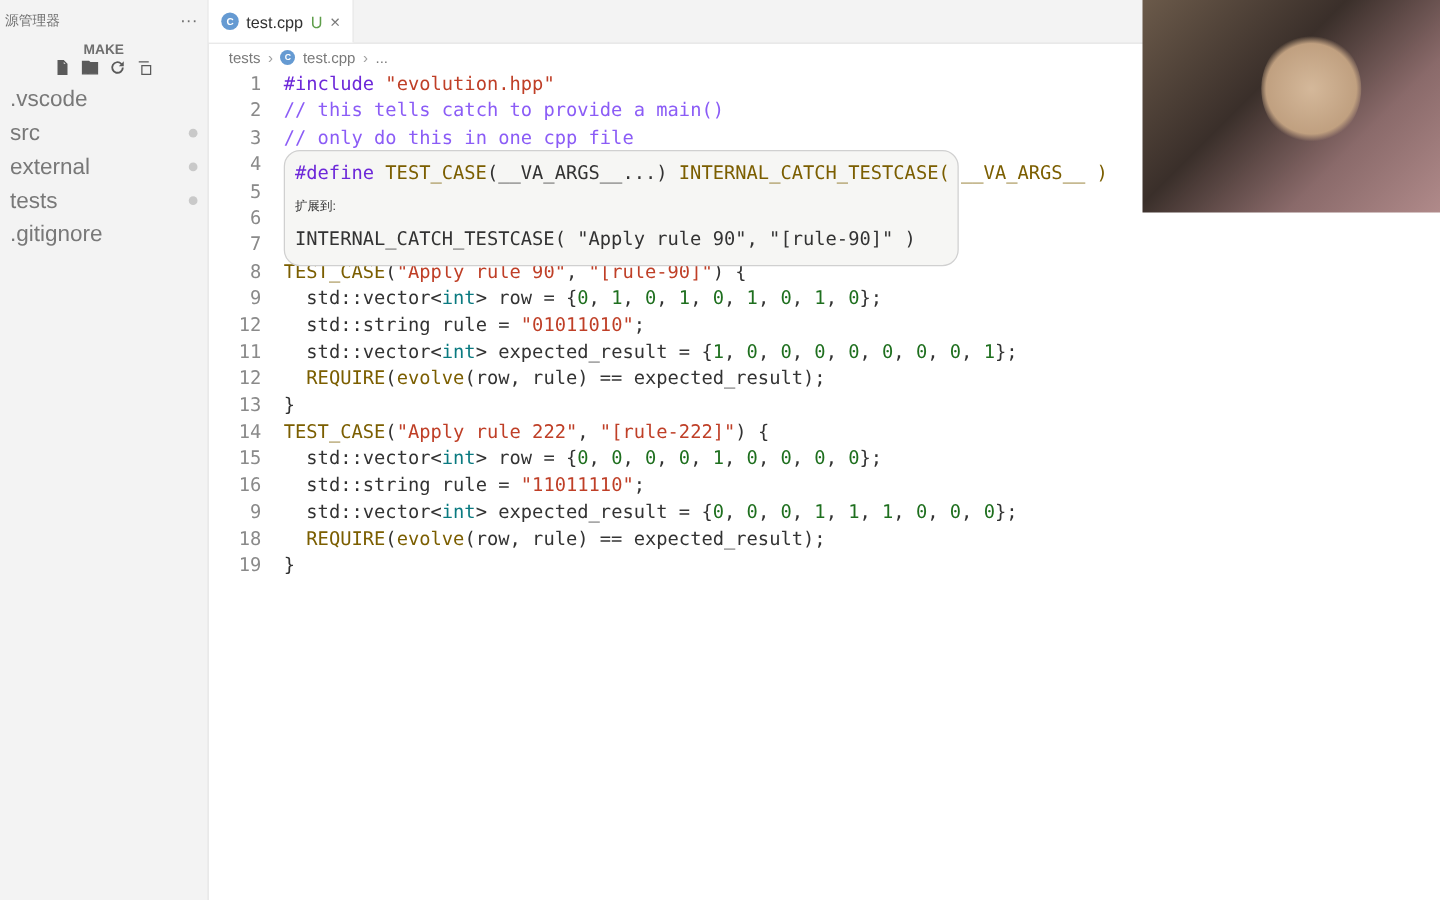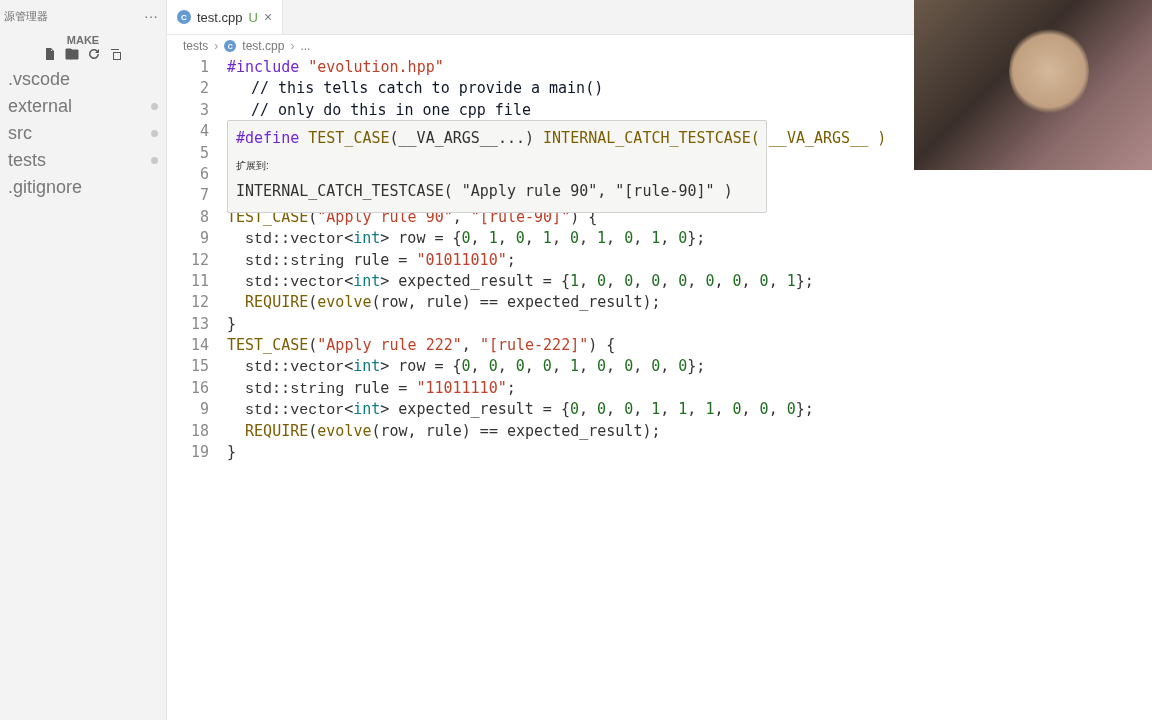--- a/index.html
+++ b/index.html
@@ -129,33 +129,33 @@
     padding-right: 18px;
     color: #8a8a8a;
     user-select: none;
   }
   .gutter div { height: 21.4px; }
   .code { flex: 1; position: relative; }
   .code-line { height: 21.4px; white-space: pre; color: #3b3b3b; }
   
   .tok-pre { color: #6d28d9; }
   .tok-str { color: #bf3f27; }
-  .tok-cmt { color: #0f172a; margin-left: 24px; }
+  .tok-cmt { color: #8b5cf6; }
   .tok-fn { color: #7b5e00; }
   .tok-type { color: #0a7a80; }
   .tok-num { color: #1e6f1e; }
   .tok-punc { color: #333; }
-  .tok-ns { color: #333; font-family: Liberation Mono, monospace; }
+  .tok-ns { color: #333; }
   .hover-box {
     position: absolute;
     left: 0; top: 63px;
     width: 540px;
     background: #f6f6f4;
     border: 1px solid #d0d0d0;
-    border-radius: 2px;
+    border-radius: 13px;
     padding: 6px 8px 10px 8px;
     font-family: inherit;
     z-index: 5;
   }
   .hover-line1 { font-size: 15px; line-height: 22px; white-space: pre; }
   .hover-expand { color: #333; font-size: 10px; padding: 6px 0 4px 0; font-family: -apple-system, sans-serif; }
   .hover-line2 { font-size: 15px; line-height: 22px; white-space: pre; color: #333; }
   .webcam {
     position: absolute;
     top: 0; right: 0;
@@ -194,24 +194,24 @@
       <svg viewBox="0 0 16 16">
           <path d="M3 3h8v1H3zm2 3h8v8H5zm1 1v6h6V7z"></path>
         </svg>
     </span>
   </div>
   <div class="tree" id="tree-items">
       <div class="tree-item">
         <span>.vscode</span>
       </div>
       <div class="tree-item modified">
+        <span>src</span>
+      </div>
+      <div class="tree-item modified">
         <span>external</span>
-      </div>
-      <div class="tree-item modified">
-        <span>src</span>
       </div>
       <div class="tree-item modified">
         <span>tests</span>
       </div>
     </div>
   <div class="tree" id="tree-trailing">
       <div class="tree-item">
         <span>.gitignore</span>
       </div>
     </div>

